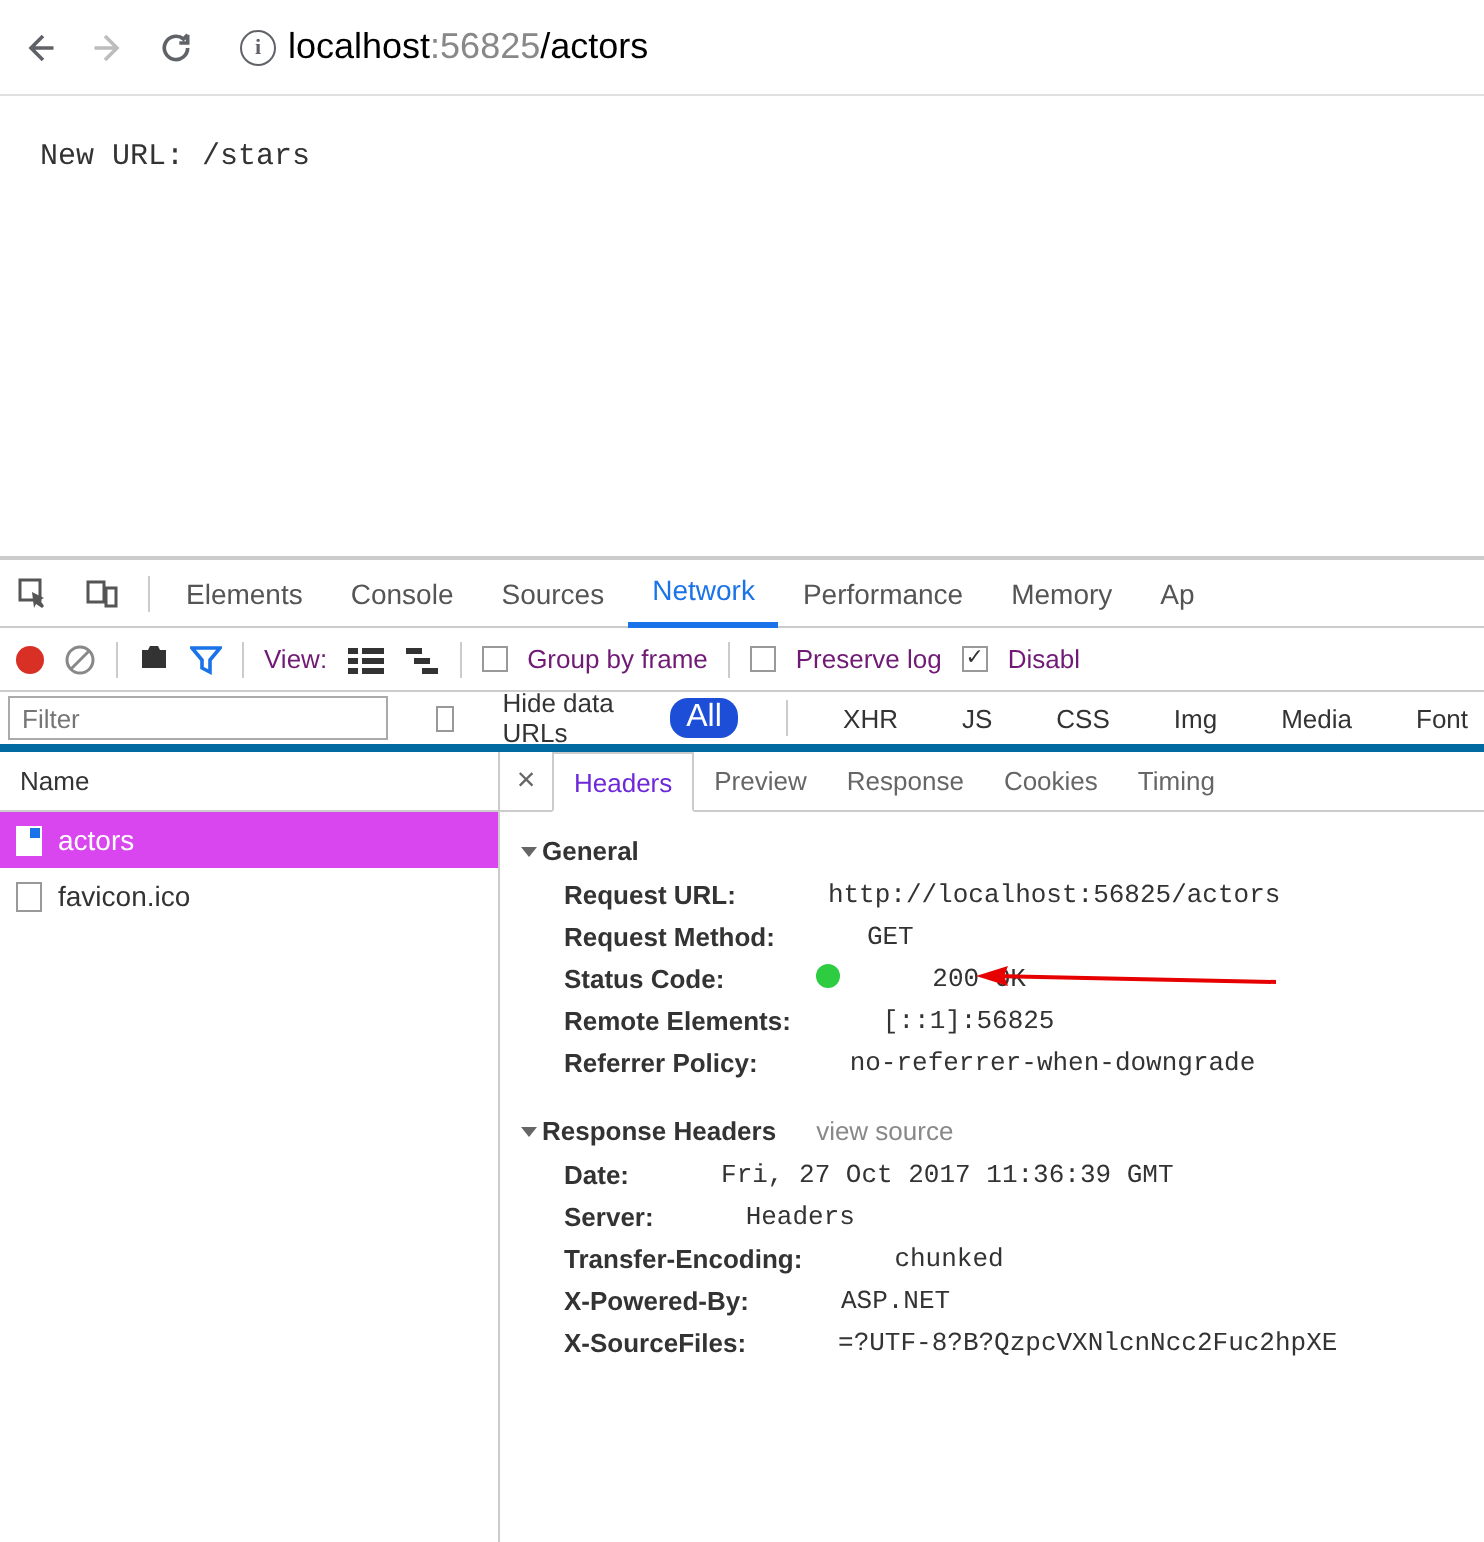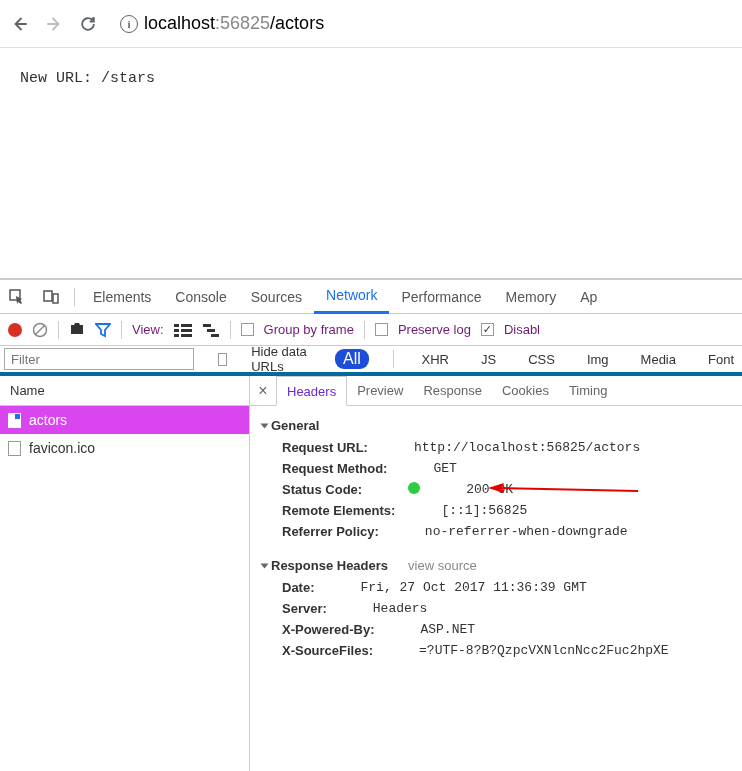--- a/index.html
+++ b/index.html
@@ -256,20 +256,24 @@
         </div>
         <div class="kv">
             <b>Date:</b>
             <span class="mono">Fri, 27 Oct 2017 11:36:39 GMT</span>
           </div>
         <div class="kv">
             <b>Server:</b>
             <span class="mono">Headers</span>
           </div>
         <div class="kv">
+            <b>Transfer-Encoding:</b>
+            <span class="mono">chunked</span>
+          </div>
+        <div class="kv">
             <b>X-Powered-By:</b>
             <span class="mono">ASP.NET</span>
           </div>
         <div class="kv">
             <b>X-SourceFiles:</b>
             <span class="mono">=?UTF-8?B?QzpcVXNlcnNcc2Fuc2hpXE</span>
           </div>
       </div>
     </div>
   </div>

